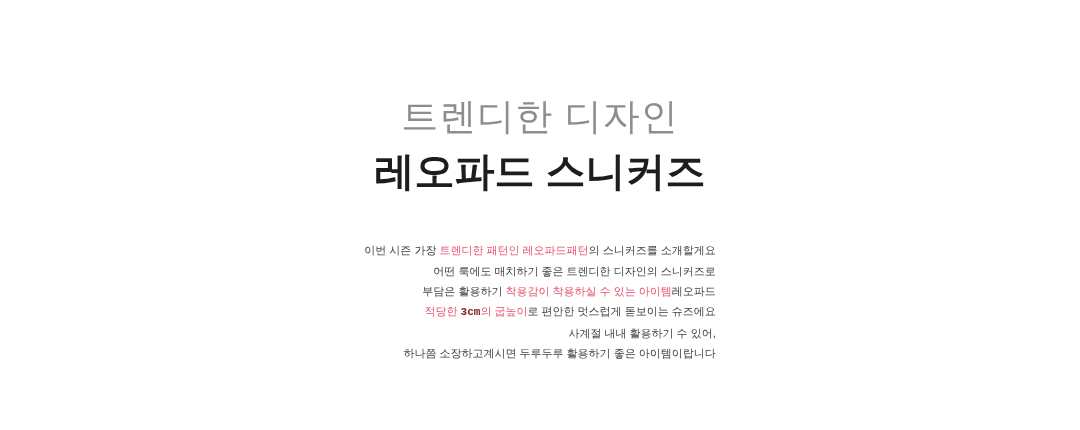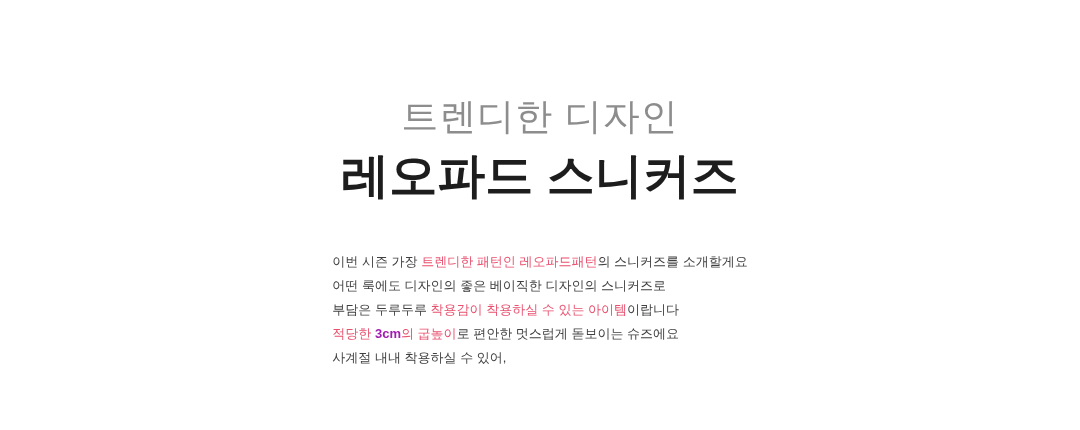--- a/index.html
+++ b/index.html
@@ -28,73 +28,77 @@
   .headline-sub {
     font-size: 37px;
     font-weight: 300;
     letter-spacing: 1px;
     color: #8d8d8d;
     line-height: 1.25;
     text-align: center;
     margin: 0 0 6px 0;
   }
   .headline-main {
-    font-size: 48px;
+    font-size: 40px;
     font-weight: 700;
     letter-spacing: 0px;
     color: #1d1d1d;
     line-height: 1.25;
     text-align: center;
     margin: 0;
   }
   .desc-block {
     margin-top: 44px;
-    text-align: left;
-    font-size: 13px;
+    text-align: right;
+    font-size: 11px;
     line-height: 1.85;
     color: #404040;
     font-weight: 400;
   }
   .desc-line {
     white-space: nowrap;
   }
   .accent {
     color: #e8506e;
   }
   .accent-strong {
-    color: #a21caf;
+    color: #7f1d1d;
     font-weight: 700;
+    font-family: Liberation Mono, monospace;
   }
 </style>
 </head>
 <body>
 
 <div class="promo-banner">
 
   <h2 class="headline-sub">트렌디한 디자인</h2>
 
   <h1 class="headline-main">레오파드 스니커즈</h1>
 
   <div class="desc-block">
 
     <div class="desc-line">
       <span>이번 시즌 가장 </span><span class="accent">트렌디한 패턴인 레오파드패턴</span><span>의 스니커즈를 소개할게요</span>
     </div>
 
     <div class="desc-line">
-      <span>어떤 룩에도 디자인의 좋은 베이직한 디자인의 스니커즈로</span>
+      <span>어떤 룩에도 매치하기 좋은 트렌디한 디자인의 스니커즈로</span>
     </div>
 
     <div class="desc-line">
-      <span>부담은 두루두루 </span><span class="accent">착용감이 착용하실 수 있는 아이템</span><span>이랍니다</span>
+      <span>부담은 활용하기 </span><span class="accent">착용감이 착용하실 수 있는 아이템</span><span>레오파드</span>
     </div>
 
     <div class="desc-line">
       <span class="accent">적당한 </span><span class="accent-strong">3cm</span><span class="accent">의 굽높이</span><span>로 편안한 멋스럽게 돋보이는 슈즈에요</span>
     </div>
 
     <div class="desc-line">
-      <span>사계절 내내 착용하실 수 있어,</span>
+      <span>사계절 내내 활용하기 수 있어,</span>
     </div>
 
+    <div class="desc-line">
+      <span>하나쯤 소장하고계시면 두루두루 활용하기 좋은 아이템이랍니다</span>
+    </div>
 
   </div>
 </div>
 
 </body></html>

